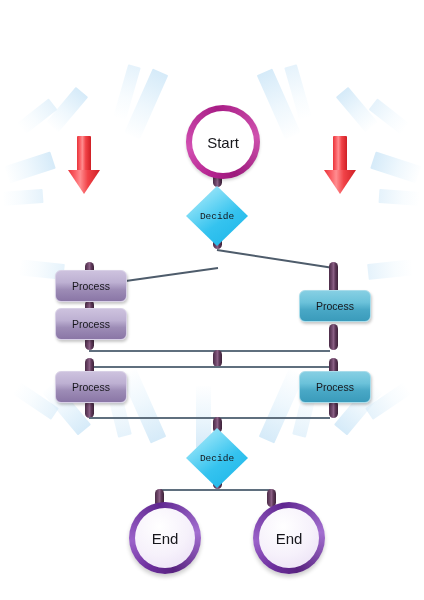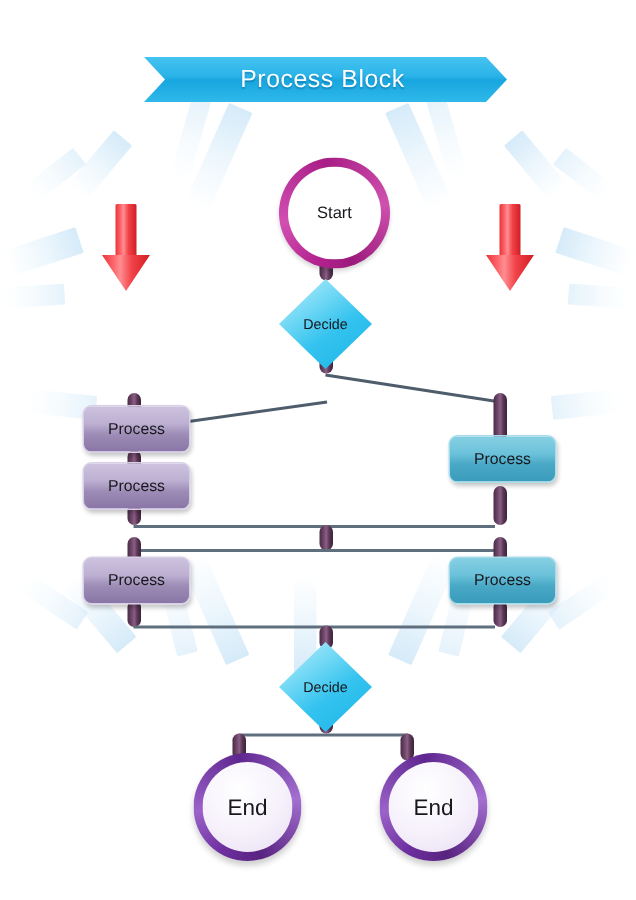--- a/index.html
+++ b/index.html
@@ -70,21 +70,21 @@
   .proc.purple{
     background:linear-gradient(180deg,#cdc2de 0%,#bdb0d2 38%,#9d8cb6 62%,#8a76a6 100%);
     border:1px solid #d8d0e6;
   }
   .proc.teal{
     background:linear-gradient(180deg,#86cfe3 0%,#6bc2da 38%,#49a8c6 62%,#3a9bbb 100%);
     border:1px solid #a9dcea;
   }
 
   
-  .decide{position:absolute;width:62px;height:60px;z-index:4;}
+  .decide{position:absolute;width:62px;height:60px;z-index:4;font-family:Liberation Mono, monospace;}
   .decide .dia{
     position:absolute;inset:0;
     background:linear-gradient(145deg,#bfeaf8 0%,#7ddcf6 28%,#35c3ef 58%,#19b4e8 100%);
     clip-path:polygon(50% 0,100% 50%,50% 100%,0 50%);
     filter:drop-shadow(1px 2px 2px rgba(0,0,0,.20));
   }
   .decide .lbl{
     position:absolute;inset:0;display:flex;align-items:center;justify-content:center;
     font-size:9.5px;color:#16161b;
   }
@@ -94,21 +94,21 @@
     position:absolute;width:62px;height:62px;border-radius:50%;
     background:#ffffff;
     border:6px solid transparent;
     background-image:linear-gradient(#fff,#fff),
        conic-gradient(from 200deg,#b4238f 0deg,#d24fb2 60deg,#a81d86 150deg,#cf51ae 240deg,#9c1a7c 320deg,#b4238f 360deg);
     background-origin:border-box;background-clip:content-box,border-box;
     display:flex;align-items:center;justify-content:center;
     box-shadow:0 2px 3px rgba(0,0,0,.16);
     z-index:5;
   }
-  #start .lbl{font-size:11px;color:#17171c;}
+  #start .lbl{font-size:15px;color:#17171c;}
 
   
   .endnode{
     position:absolute;width:60px;height:60px;border-radius:50%;
     border:6px solid transparent;
     background-image:radial-gradient(circle at 42% 34%,#ffffff 0%,#f6f1fb 46%,#e3d6f1 100%),
        conic-gradient(from 210deg,#6d2f9e 0deg,#9b62c9 55deg,#5f2690 140deg,#a36fd0 230deg,#58237f 315deg,#6d2f9e 360deg);
     background-origin:border-box;background-clip:content-box,border-box;
     display:flex;align-items:center;justify-content:center;
     box-shadow:0 3px 4px rgba(0,0,0,.20);
@@ -144,23 +144,20 @@
 
     <div class="shard" style="left:258px;top:440px;width:17px;height:74px;transform:rotate(-156deg);"></div>
     <div class="shard pale" style="left:292px;top:436px;width:14px;height:58px;transform:rotate(-166deg);"></div>
     <div class="shard" style="left:332px;top:430px;width:17px;height:56px;transform:rotate(-140deg);"></div>
     <div class="shard pale" style="left:362px;top:414px;width:14px;height:46px;transform:rotate(-124deg);"></div>
 
     <div class="shard pale" style="left:360px;top:272px;width:16px;height:44px;transform:rotate(-96deg);"></div>
     <div class="shard pale" style="left:56px;top:272px;width:16px;height:44px;transform:rotate(96deg);"></div>
   </div>
 
-  <div id="banner">
-    <span id="banner-text">Process Block</span>
-  </div>
 
   <div class="redarrow" style="left:68px;top:136px;">
     <div class="shaft"></div>
     <div class="head"></div>
   </div>
   <div class="redarrow" style="left:324px;top:136px;">
     <div class="shaft"></div>
     <div class="head"></div>
   </div>
 

